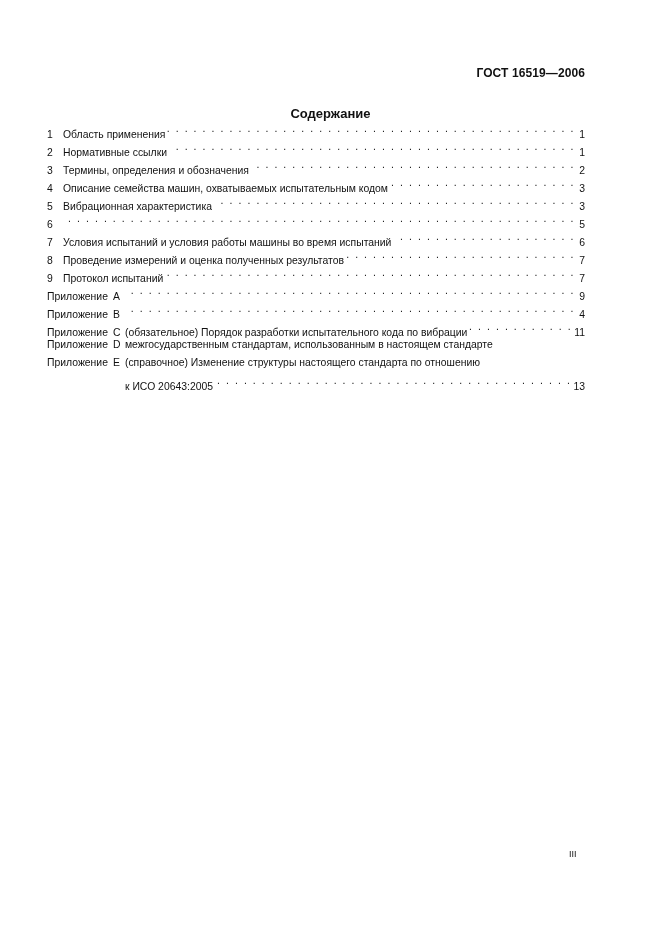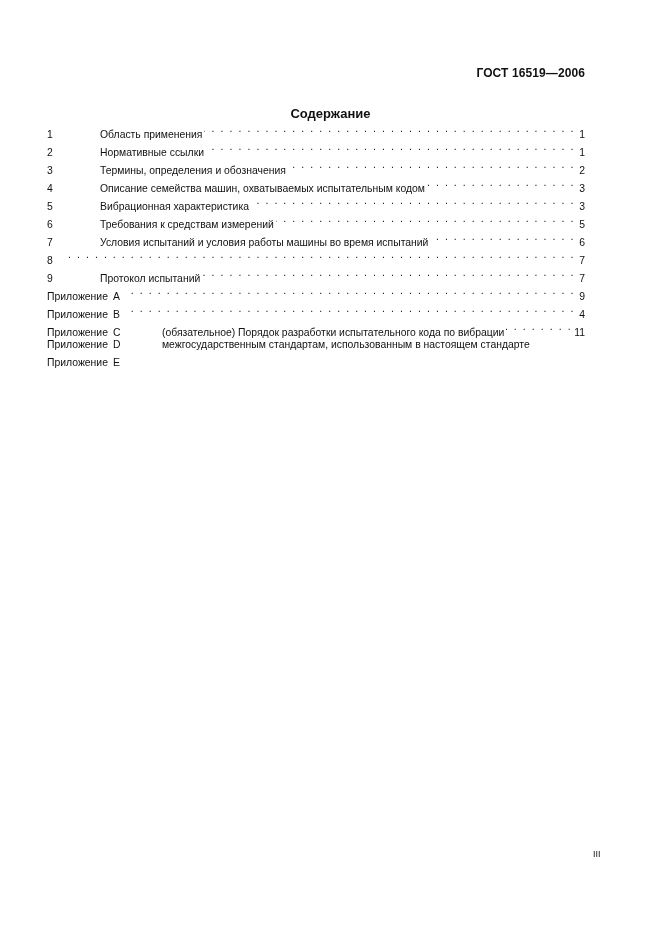--- a/index.html
+++ b/index.html
@@ -17,31 +17,31 @@
   }
   .toc {
     position: absolute; top: 120px; left: 47px; width: 538px;
     font-size: 10.4px; line-height: 18px;
   }
   .row { display: flex; align-items: baseline; white-space: nowrap; height: 18px; }
   .num { width: 16px; flex: 0 0 16px; }
   .appx-label { flex: 0 0 auto; }
   .appx-letter { flex: 0 0 auto; margin-left: 5px; width: 12px; }
   .appx-block { flex: 1 1 auto; display: flex; flex-direction: column; min-width: 0; }
-  .title { flex: 0 1 auto; overflow: hidden; margin-left: 37px; }
+  .title { flex: 0 1 auto; overflow: hidden; }
   .leader {
     flex: 1 1 auto; overflow: hidden; height: 18px; position: relative; margin: 0 2px;
   }
   .leader::after {
     content: ". . . . . . . . . . . . . . . . . . . . . . . . . . . . . . . . . . . . . . . . . . . . . . . . . . . . . . . . . . . . . . . . . . . . . . . . . . . . . . . . . . . . . . . . . . . . . . . . . . . . . . . .";
     position: absolute; right: 0; top: 0; white-space: nowrap; letter-spacing: 1.6px;
   }
   .page { flex: 0 0 auto; text-align: right; min-width: 8px; }
   .folio {
-    position: absolute; top: 849px; left: 593px; font-size: 9px;
+    position: absolute; top: 849px; left: 569px; font-size: 9px;
   }
 </style>
 </head>
 <body>
 
 <div>
   <div class="doc-code">ГОСТ 16519—2006</div>
   <div class="toc-title">Содержание</div>
 
   <div class="toc">
@@ -71,32 +71,32 @@
         <span class="page">3</span>
       </div>
     <div class="row">
         <span class="num">5</span>
         <span class="title">Вибрационная характеристика</span>
         <span class="leader"></span>
         <span class="page">3</span>
       </div>
     <div class="row">
         <span class="num">6</span>
-        <span class="title">Требования к средствам измерений</span>
         <span class="leader"></span>
         <span class="page">5</span>
       </div>
     <div class="row">
         <span class="num">7</span>
         <span class="title">Условия испытаний и условия работы машины во время испытаний</span>
         <span class="leader"></span>
         <span class="page">6</span>
       </div>
     <div class="row">
         <span class="num">8</span>
+        <span class="title">Проведение измерений и оценка полученных результатов</span>
         <span class="leader"></span>
         <span class="page">7</span>
       </div>
     <div class="row">
         <span class="num">9</span>
         <span class="title">Протокол испытаний</span>
         <span class="leader"></span>
         <span class="page">7</span>
       </div>
 
@@ -128,17 +128,27 @@
       <div class="appx-block">
         <div class="row">
             <span class="title">межгосударственным стандартам, использованным в настоящем стандарте</span>
           </div>
       </div>
     </div>
 
     <div style="display:flex;">
       <span class="appx-label" style="line-height:18px;">Приложение</span>
       <span class="appx-letter" style="line-height:18px;">E</span>
+      <div class="appx-block">
+        <div class="row">
+            <span class="title">(справочное) Изменение структуры настоящего стандарта по отношению</span>
+          </div>
+        <div class="row">
+            <span class="title">к ИСО 20643:2005</span>
+            <span class="leader"></span>
+            <span class="page">13</span>
+          </div>
+      </div>
     </div>
   </div>
 
   <div class="folio">III</div>
 </div>
 
 </body></html>

